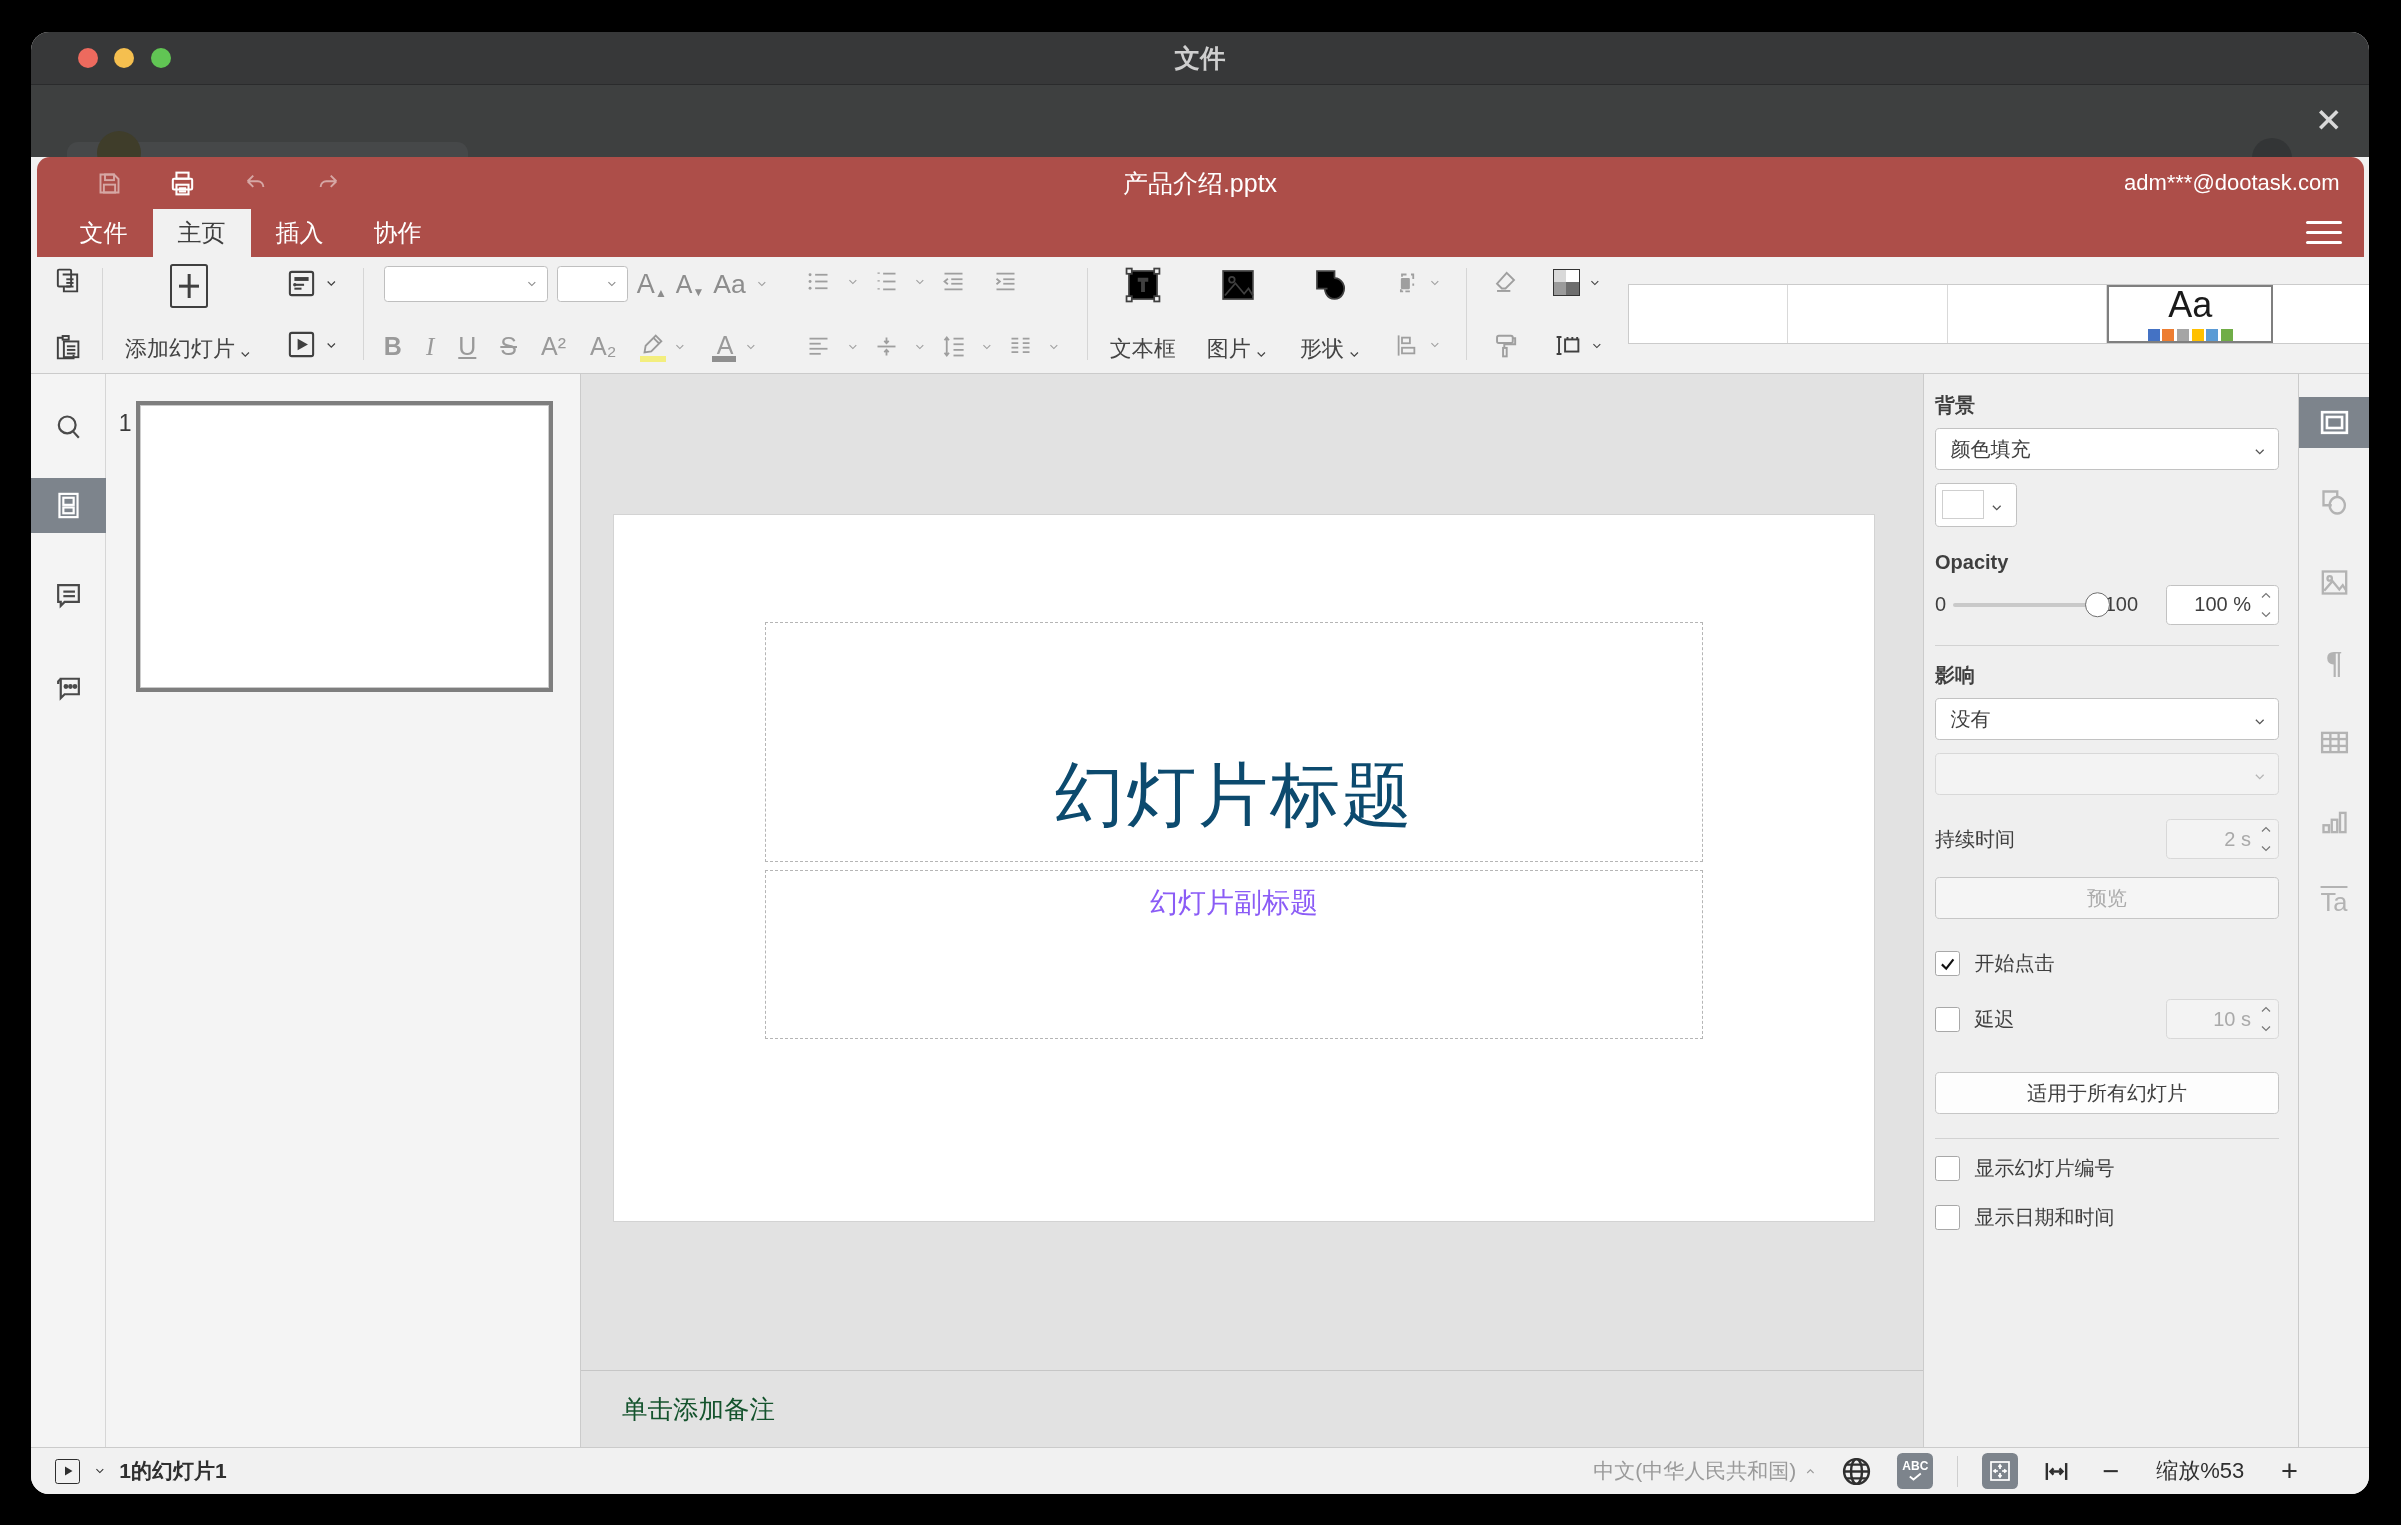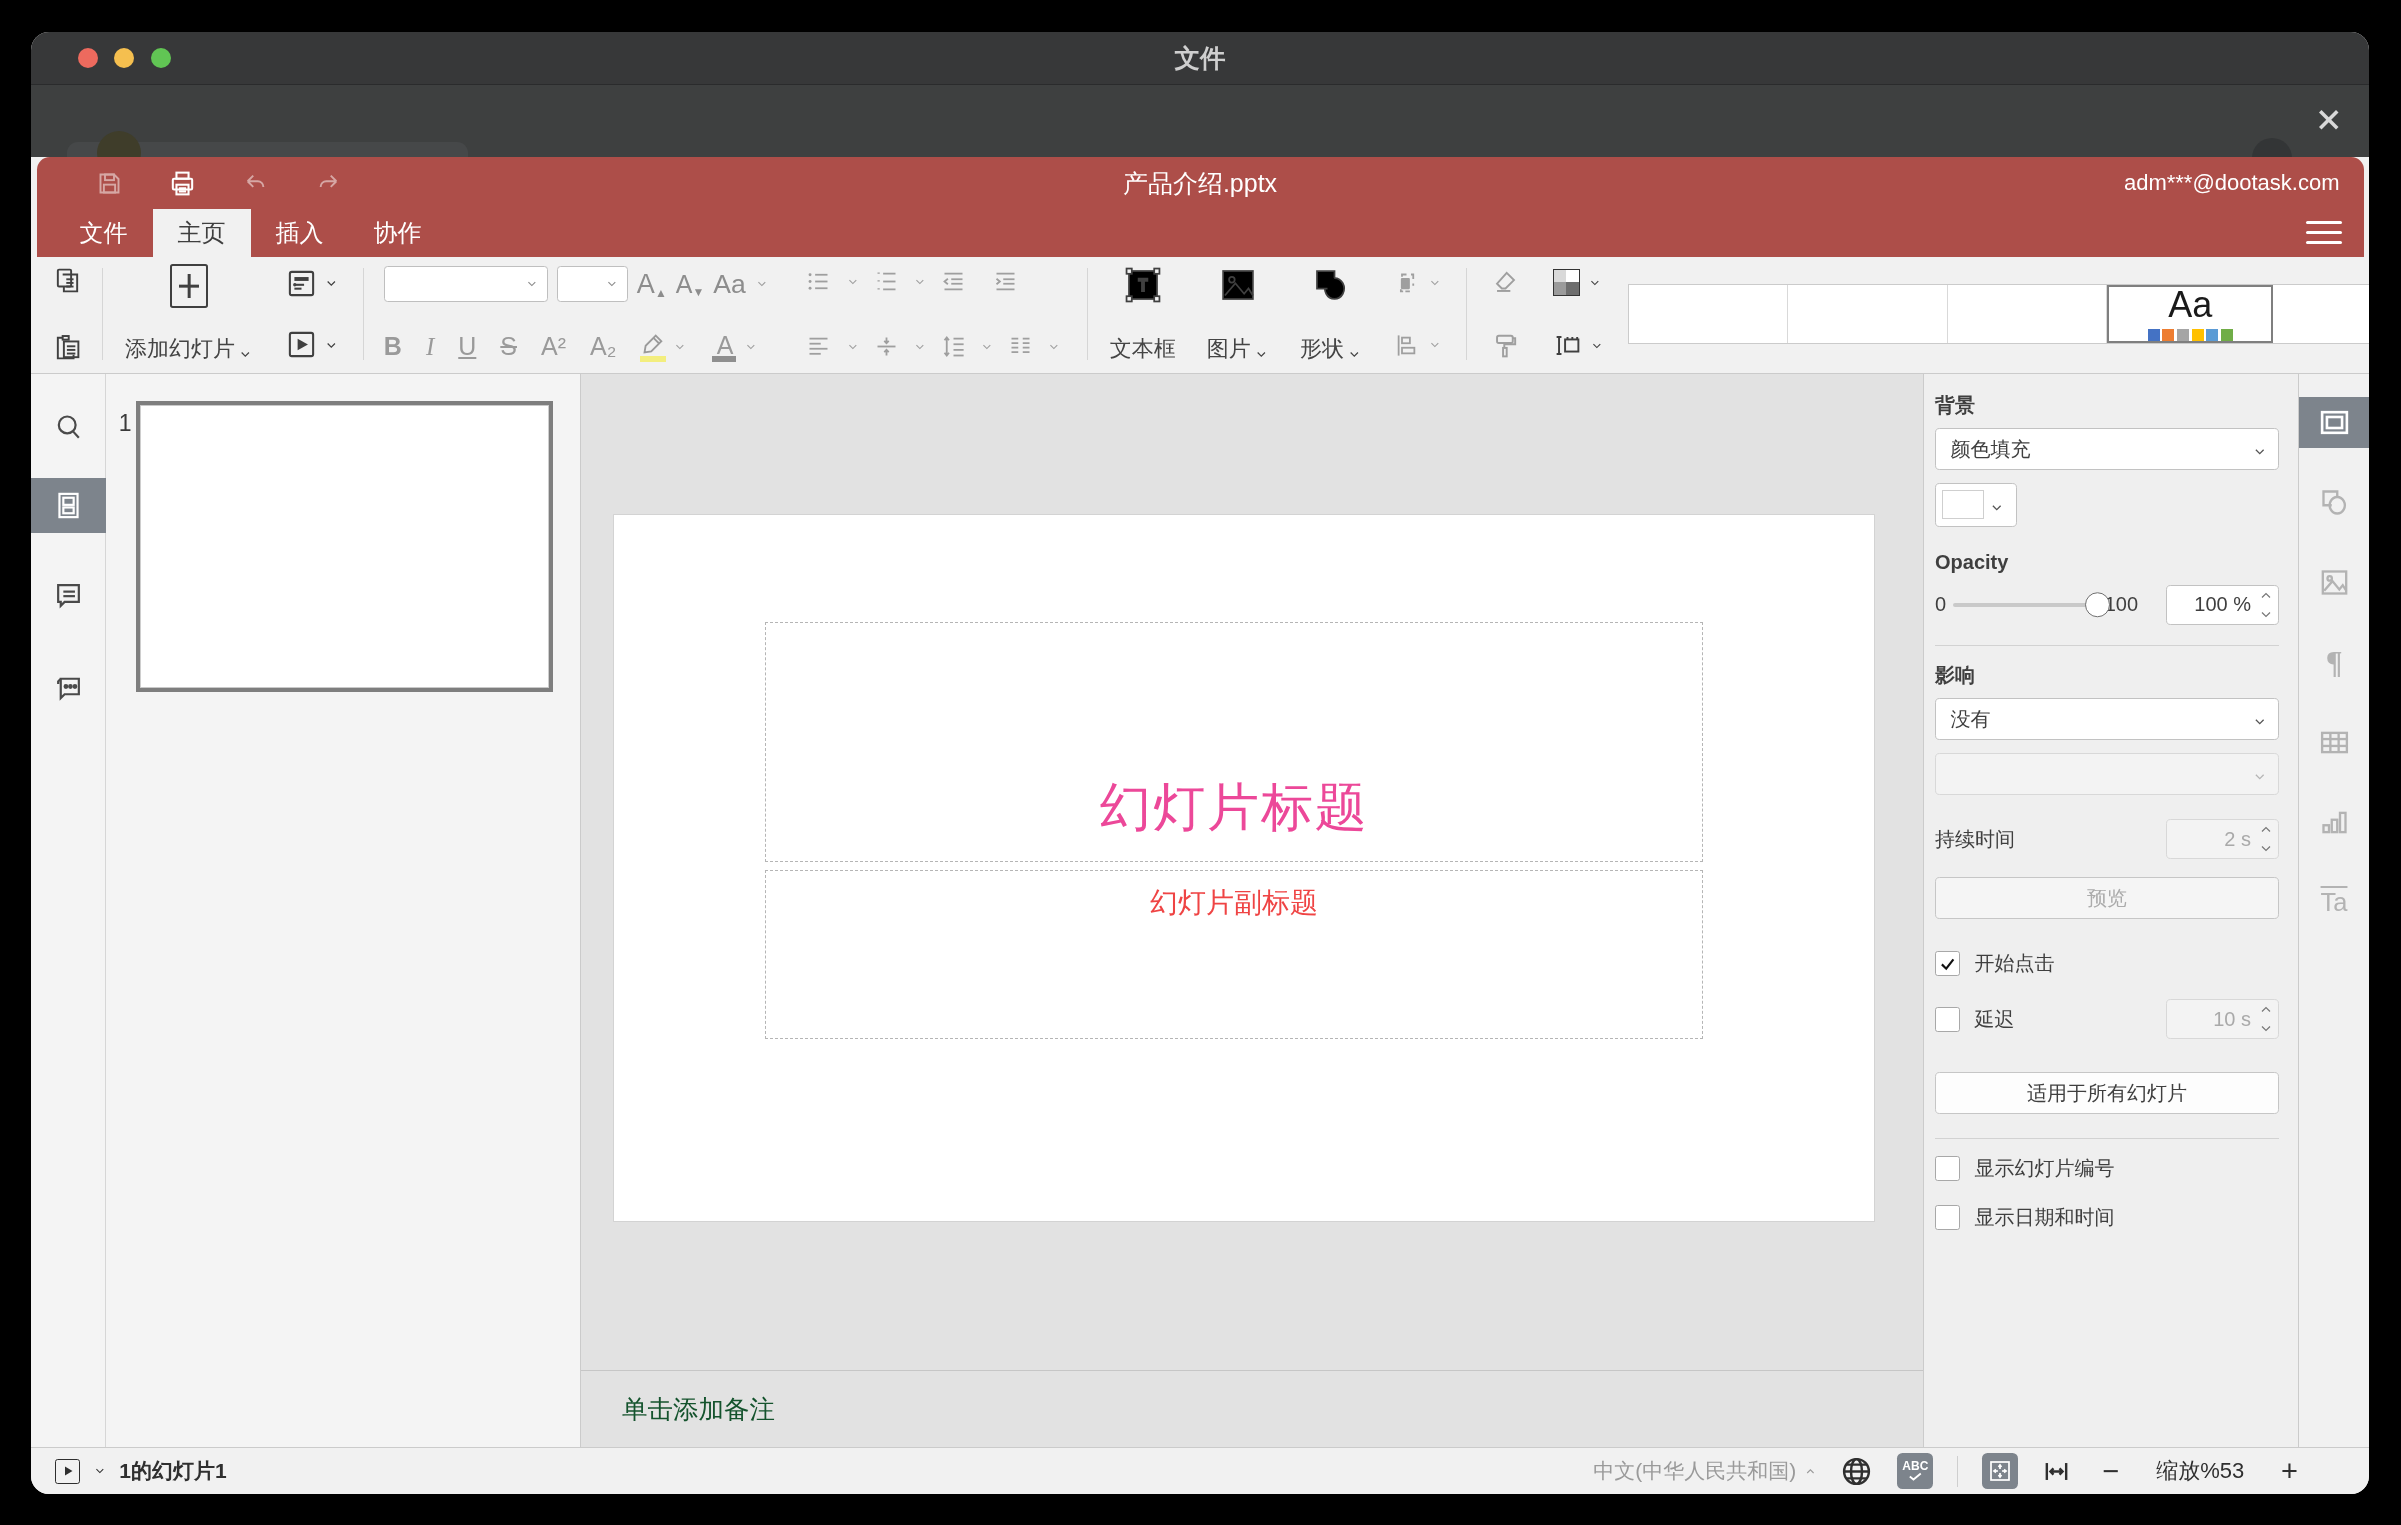--- a/index.html
+++ b/index.html
@@ -94,23 +94,23 @@
   .thumb-num { position:absolute; left:12.8px; top:36px; font-size:23px; color:#3a3a3a; }
   .thumb-box { position:absolute; left:30px; top:27px; width:417px; height:291px; background:#fff;
     border:4.6px solid #7e7e7e; box-shadow:0 0 0 0.9px #c9c9c9 inset; cursor:pointer; }
 
   .canvas-col { flex:1; background:#e2e2e2; display:flex; flex-direction:column; min-width:0; }
   .canvas { flex:1; position:relative; }
   .slide { position:absolute; left:33px; top:141px; width:1260px; height:706px; background:#fff;
     box-shadow:0 0 0 0.9px #d2d2d2; }
   .ph { position:absolute; left:151px; width:938px; border:1.8px dashed #b5b5b5; display:flex; justify-content:center; cursor:text; }
   .ph-title { top:107px; height:240px; align-items:flex-end; }
-  .ph-title .txt { font-size:52px; color:#ec4899; padding-bottom:18px; letter-spacing:1.8px; }
+  .ph-title .txt { font-size:70px; color:#0c4a6e; padding-bottom:18px; letter-spacing:1.8px; }
   .ph-sub { top:355px; height:169px; align-items:flex-start; }
-  .ph-sub .txt { font-size:28px; color:#ef4444; padding-top:12.8px; }
+  .ph-sub .txt { font-size:28px; color:#8b5cf6; padding-top:12.8px; }
 
   .notes { height:77px; border-top:0.9px solid #c6c6c6; display:flex; align-items:center; padding-left:41px; flex:none; cursor:text; }
   .notes span { font-size:25.5px; color:#14532d; }
 
   
   .rpanel { width:375px; background:#efefef; border-left:0.9px solid #cbcbcb; flex:none; padding:14.6px 19px 0 11px; font-size:20px; color:#3f3f3f; }
   .rp-label { font-weight:700; margin:3.6px 0 9px 0; }
   .select { height:42px; background:#fff; border:1.4px solid #c2c2c2; border-radius:4.6px; display:flex; align-items:center; padding:0 14.6px; cursor:pointer; position:relative; }
   .select .chev { position:absolute; right:11px; color:#555; }
   .select.disabled { background:#f3f3f3; border-color:#d8d8d8; color:#b5b5b5; }

